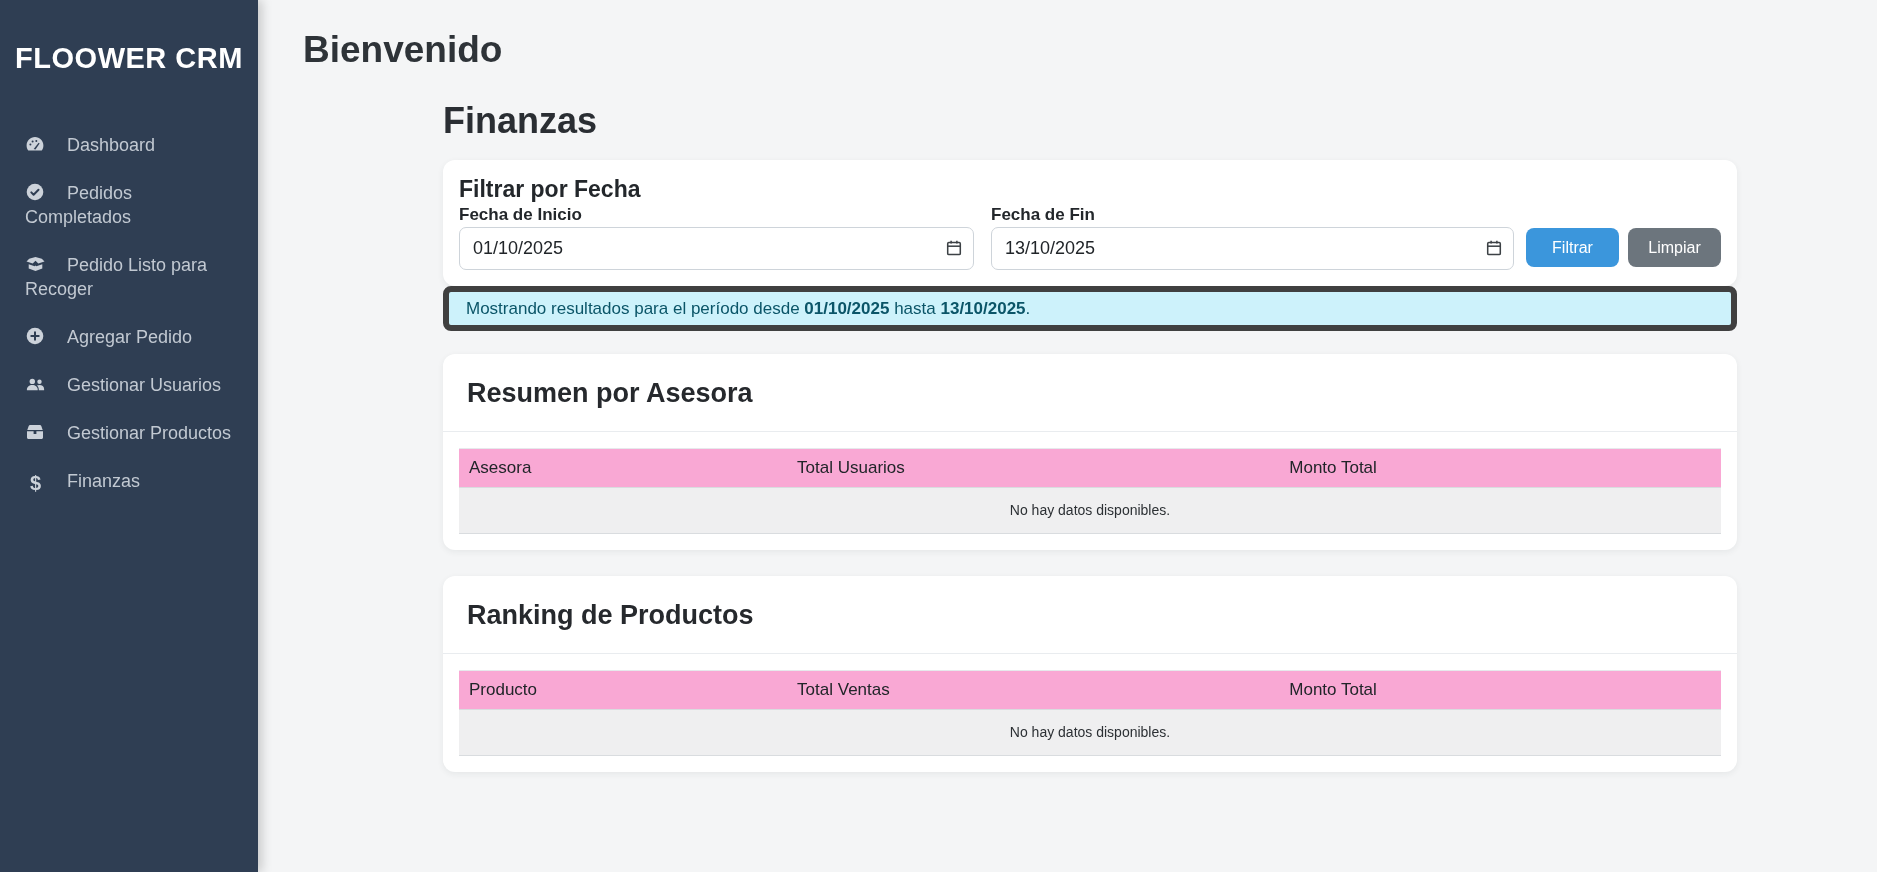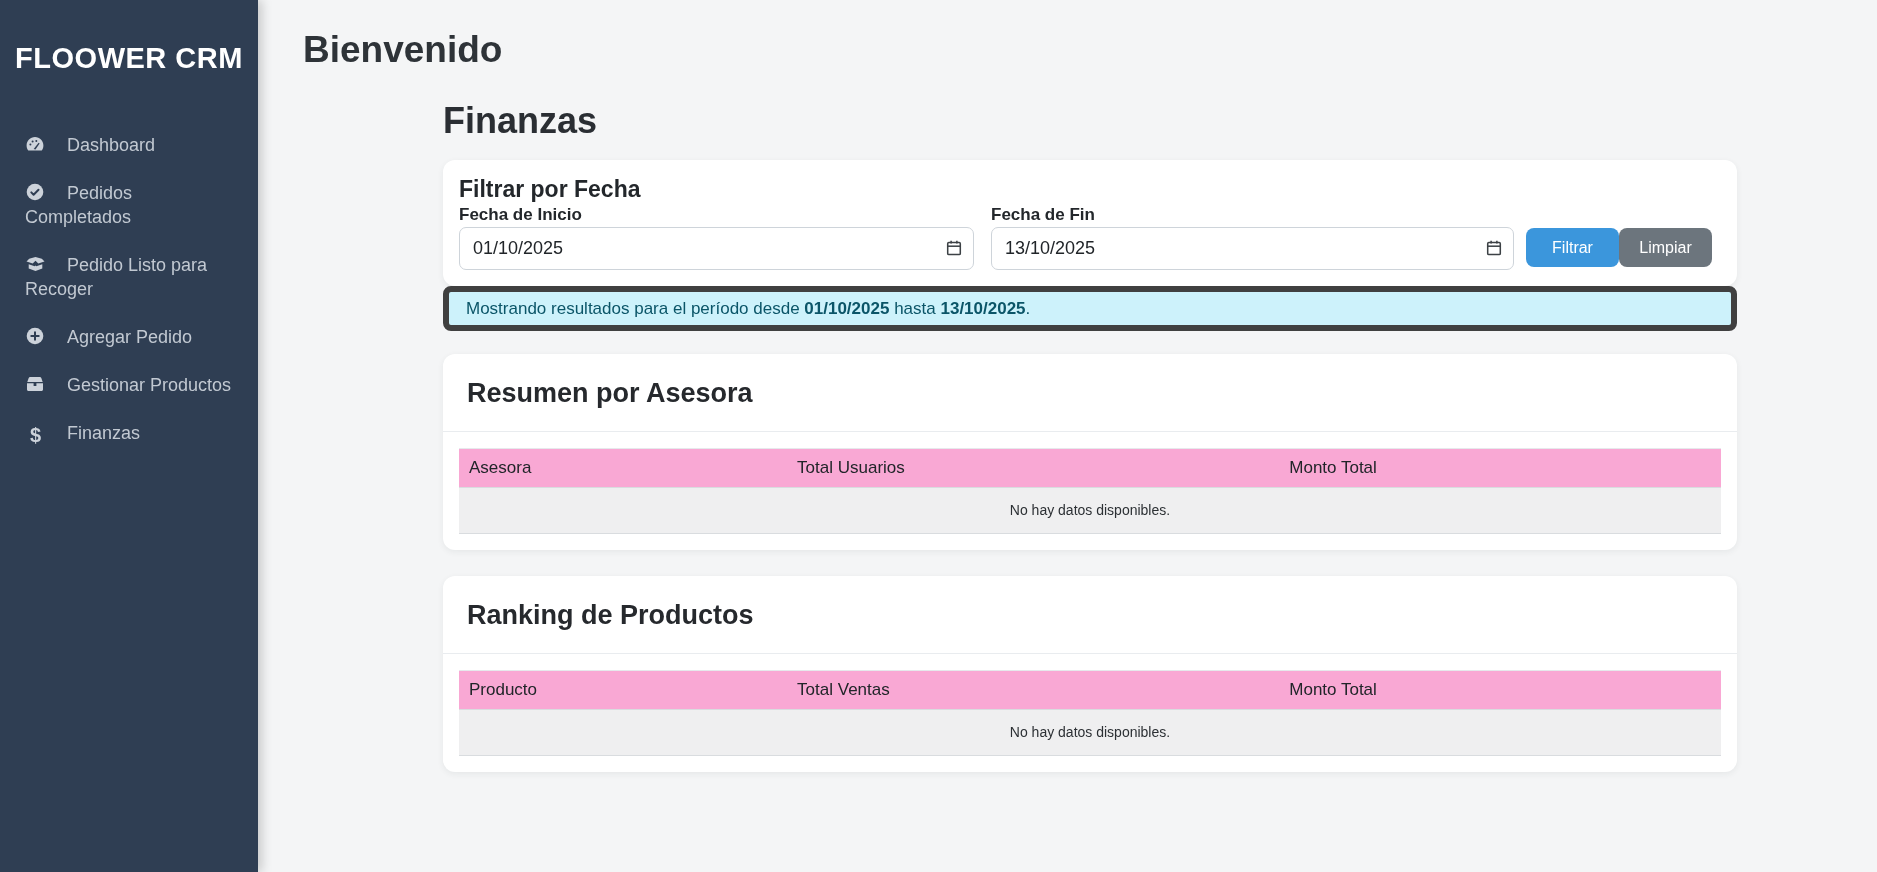--- a/index.html
+++ b/index.html
@@ -111,21 +111,21 @@
     height: 39px;
     min-width: 93px;
     border: 0; border-radius: 8px;
     font-family: "Liberation Sans", sans-serif;
     font-size: 16px;
     color: #ffffff;
     padding: 0 20px;
     cursor: pointer;
   }
   .btn-filter { background: #3b96dc; }
-  .btn-clear  { background: #6c757d; }
+  .btn-clear  { background: #6c757d; margin-left: 9px; }
 
   
   .alert-info {
     background: #cdf2fb;
     border: 6px solid #404040;
     border-radius: 8px;
     padding: 5px 17px;
     font-size: 17px;
     line-height: 23px;
     color: #0b5568;
@@ -212,20 +212,30 @@
 
       <a class="nav-item">
         <span class="icon">
           <svg viewBox="0 0 20 20" width="20" height="20">
             <circle cx="10" cy="10" r="8.3" fill="currentColor"></circle>
             <path d="M10 6.3v7.4M6.3 10h7.4" stroke="#2f3e53" stroke-width="2" stroke-linecap="round"></path>
           </svg>
         </span><span>Agregar Pedido</span>
       </a>
 
+      <a class="nav-item">
+        <span class="icon">
+          <svg viewBox="0 0 20 20" width="21" height="20" fill="currentColor">
+            <circle cx="6.8" cy="7.4" r="2.7"></circle>
+            <circle cx="14" cy="7.8" r="2.2"></circle>
+            <path d="M1.4 15.6c0-2.6 2.4-4.5 5.4-4.5s5.4 1.9 5.4 4.5v.6H1.4z"></path>
+            <path d="M13.3 16.2v-.6c0-1.7-.7-3.1-1.9-4.1.8-.3 1.6-.5 2.6-.5 2.6 0 4.6 1.6 4.6 3.9v1.3z"></path>
+          </svg>
+        </span><span>Gestionar Usuarios</span>
+      </a>
 
       <a class="nav-item">
         <span class="icon">
           <svg viewBox="0 0 20 20" width="20" height="20" fill="currentColor">
             <path d="M2.3 7.9h15.4L16.3 3.9c-.2-.6-.8-1-1.4-1H5.1c-.6 0-1.2.4-1.4 1z"></path>
             <path d="M2 9.3h6.6v2.6h2.8V9.3H18v6.2c0 .8-.7 1.5-1.5 1.5h-13C2.7 17 2 16.3 2 15.5z"></path>
           </svg>
         </span><span>Gestionar Productos</span>
       </a>
 

